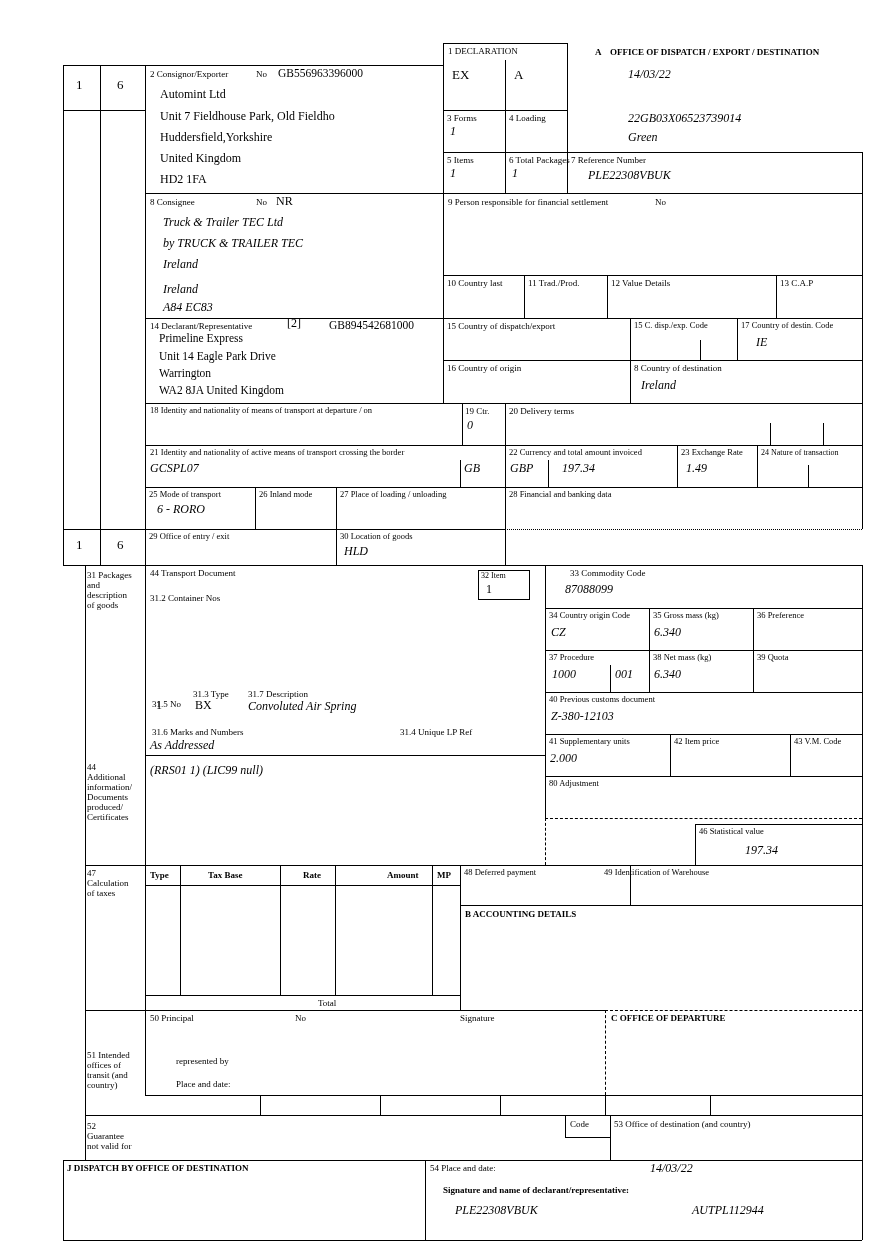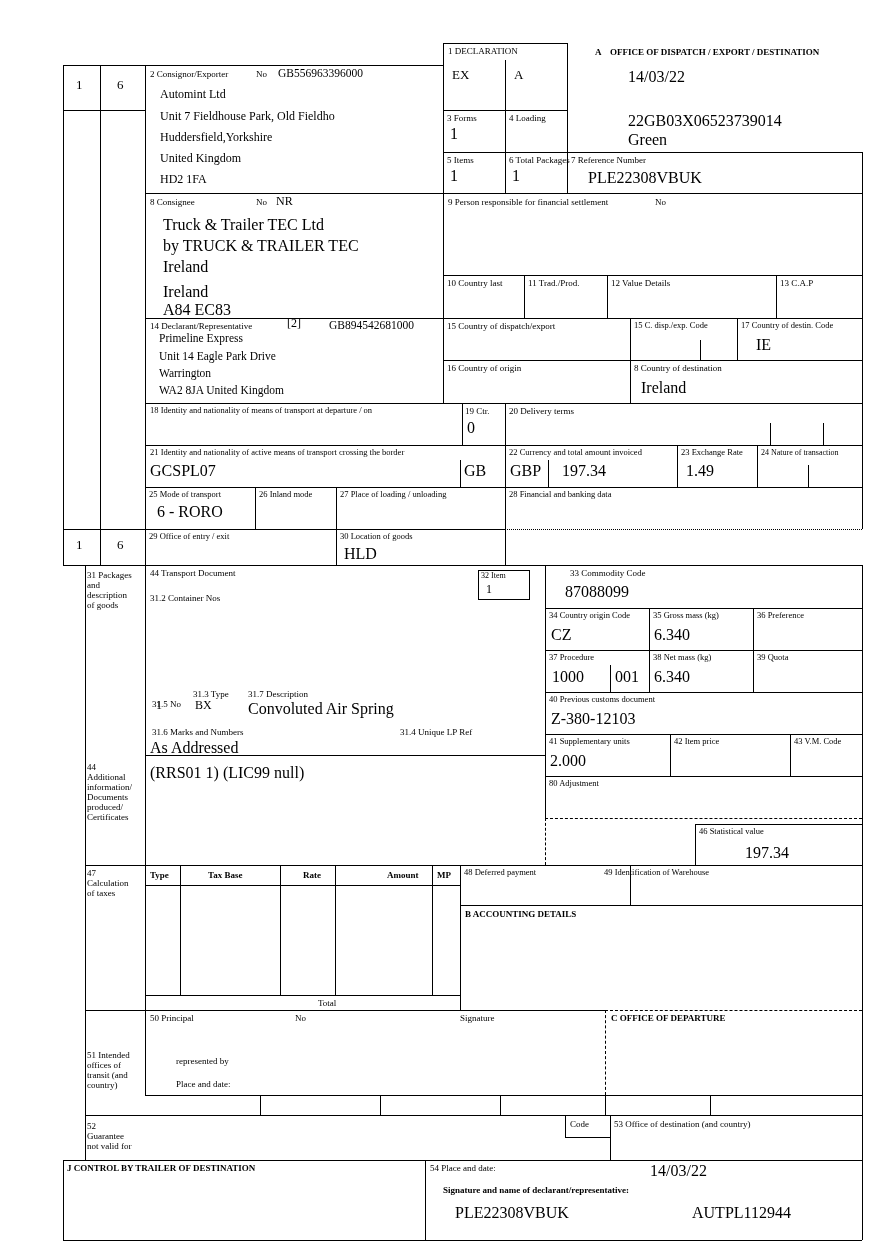--- a/index.html
+++ b/index.html
@@ -8,21 +8,21 @@
           font-family:"Liberation Serif","DejaVu Serif",serif; color:#000; overflow:hidden; }
   .bx { position:absolute; }
   .bt { border-top:1px solid #000; } .bl { border-left:1px solid #000; }
   .br { border-right:1px solid #000; } .bb { border-bottom:1px solid #000; }
   .hline { position:absolute; height:0; border-top:1px solid #000; }
   .vline { position:absolute; width:0; border-left:1px solid #000; }
   .dash.hline { border-top-style:dashed; } .dash.vline { border-left-style:dashed; }
   .dotted.hline { border-top-style:dotted; }
   .t { position:absolute; line-height:1.12; white-space:nowrap; }
   .lbl { font-size:9px; } .lbl85 { font-size:8.5px; } .lbl8 { font-size:8px; }
-  .val { font-size:16px; } .val12 { font-size:12px; } .val115 { font-size:11.5px; } .val13 { font-size:13px; }
+  .val { font-size:12px;font-style:italic; } .val12 { font-size:12px; } .val115 { font-size:11.5px; } .val13 { font-size:13px; }
   .b { font-weight:bold; }
   .pre { white-space:pre-line; }
   .ws { white-space:pre; }
 </style>
 </head>
 <body>
 
 <div class="form">
 
   <div class="bx bt bl" style="left:63px;top:65px;width:37px;height:45px"></div>
@@ -284,20 +284,20 @@
 transit (and
 country)</div>
   <div class="t lbl" style="left:176px;top:1056px">represented by</div>
   <div class="t lbl" style="left:176px;top:1079px">Place and date:</div>
   <div class="t lbl pre" style="left:87px;top:1121px">52
 Guarantee
 not valid for</div>
   <div class="t lbl" style="left:570px;top:1119px">Code</div>
   <div class="t lbl" style="left:614px;top:1119px">53 Office of destination (and country)</div>
 
-  <div class="t lbl b" style="left:67px;top:1163px">J CONTROL BY TRAILER OF DESTINATION</div>
+  <div class="t lbl b" style="left:67px;top:1163px">J DISPATCH BY OFFICE OF DESTINATION</div>
   <div class="t lbl" style="left:430px;top:1163px">54 Place and date:</div>
   <div class="t val" style="left:650px;top:1162px">14/03/22</div>
   <div class="t lbl b" style="left:443px;top:1185px">Signature and name of declarant/representative:</div>
   <div class="t val" style="left:455px;top:1204px">PLE22308VBUK</div>
   <div class="t val" style="left:692px;top:1204px">AUTPL112944</div>
 
 </div>
 
 </body></html>

